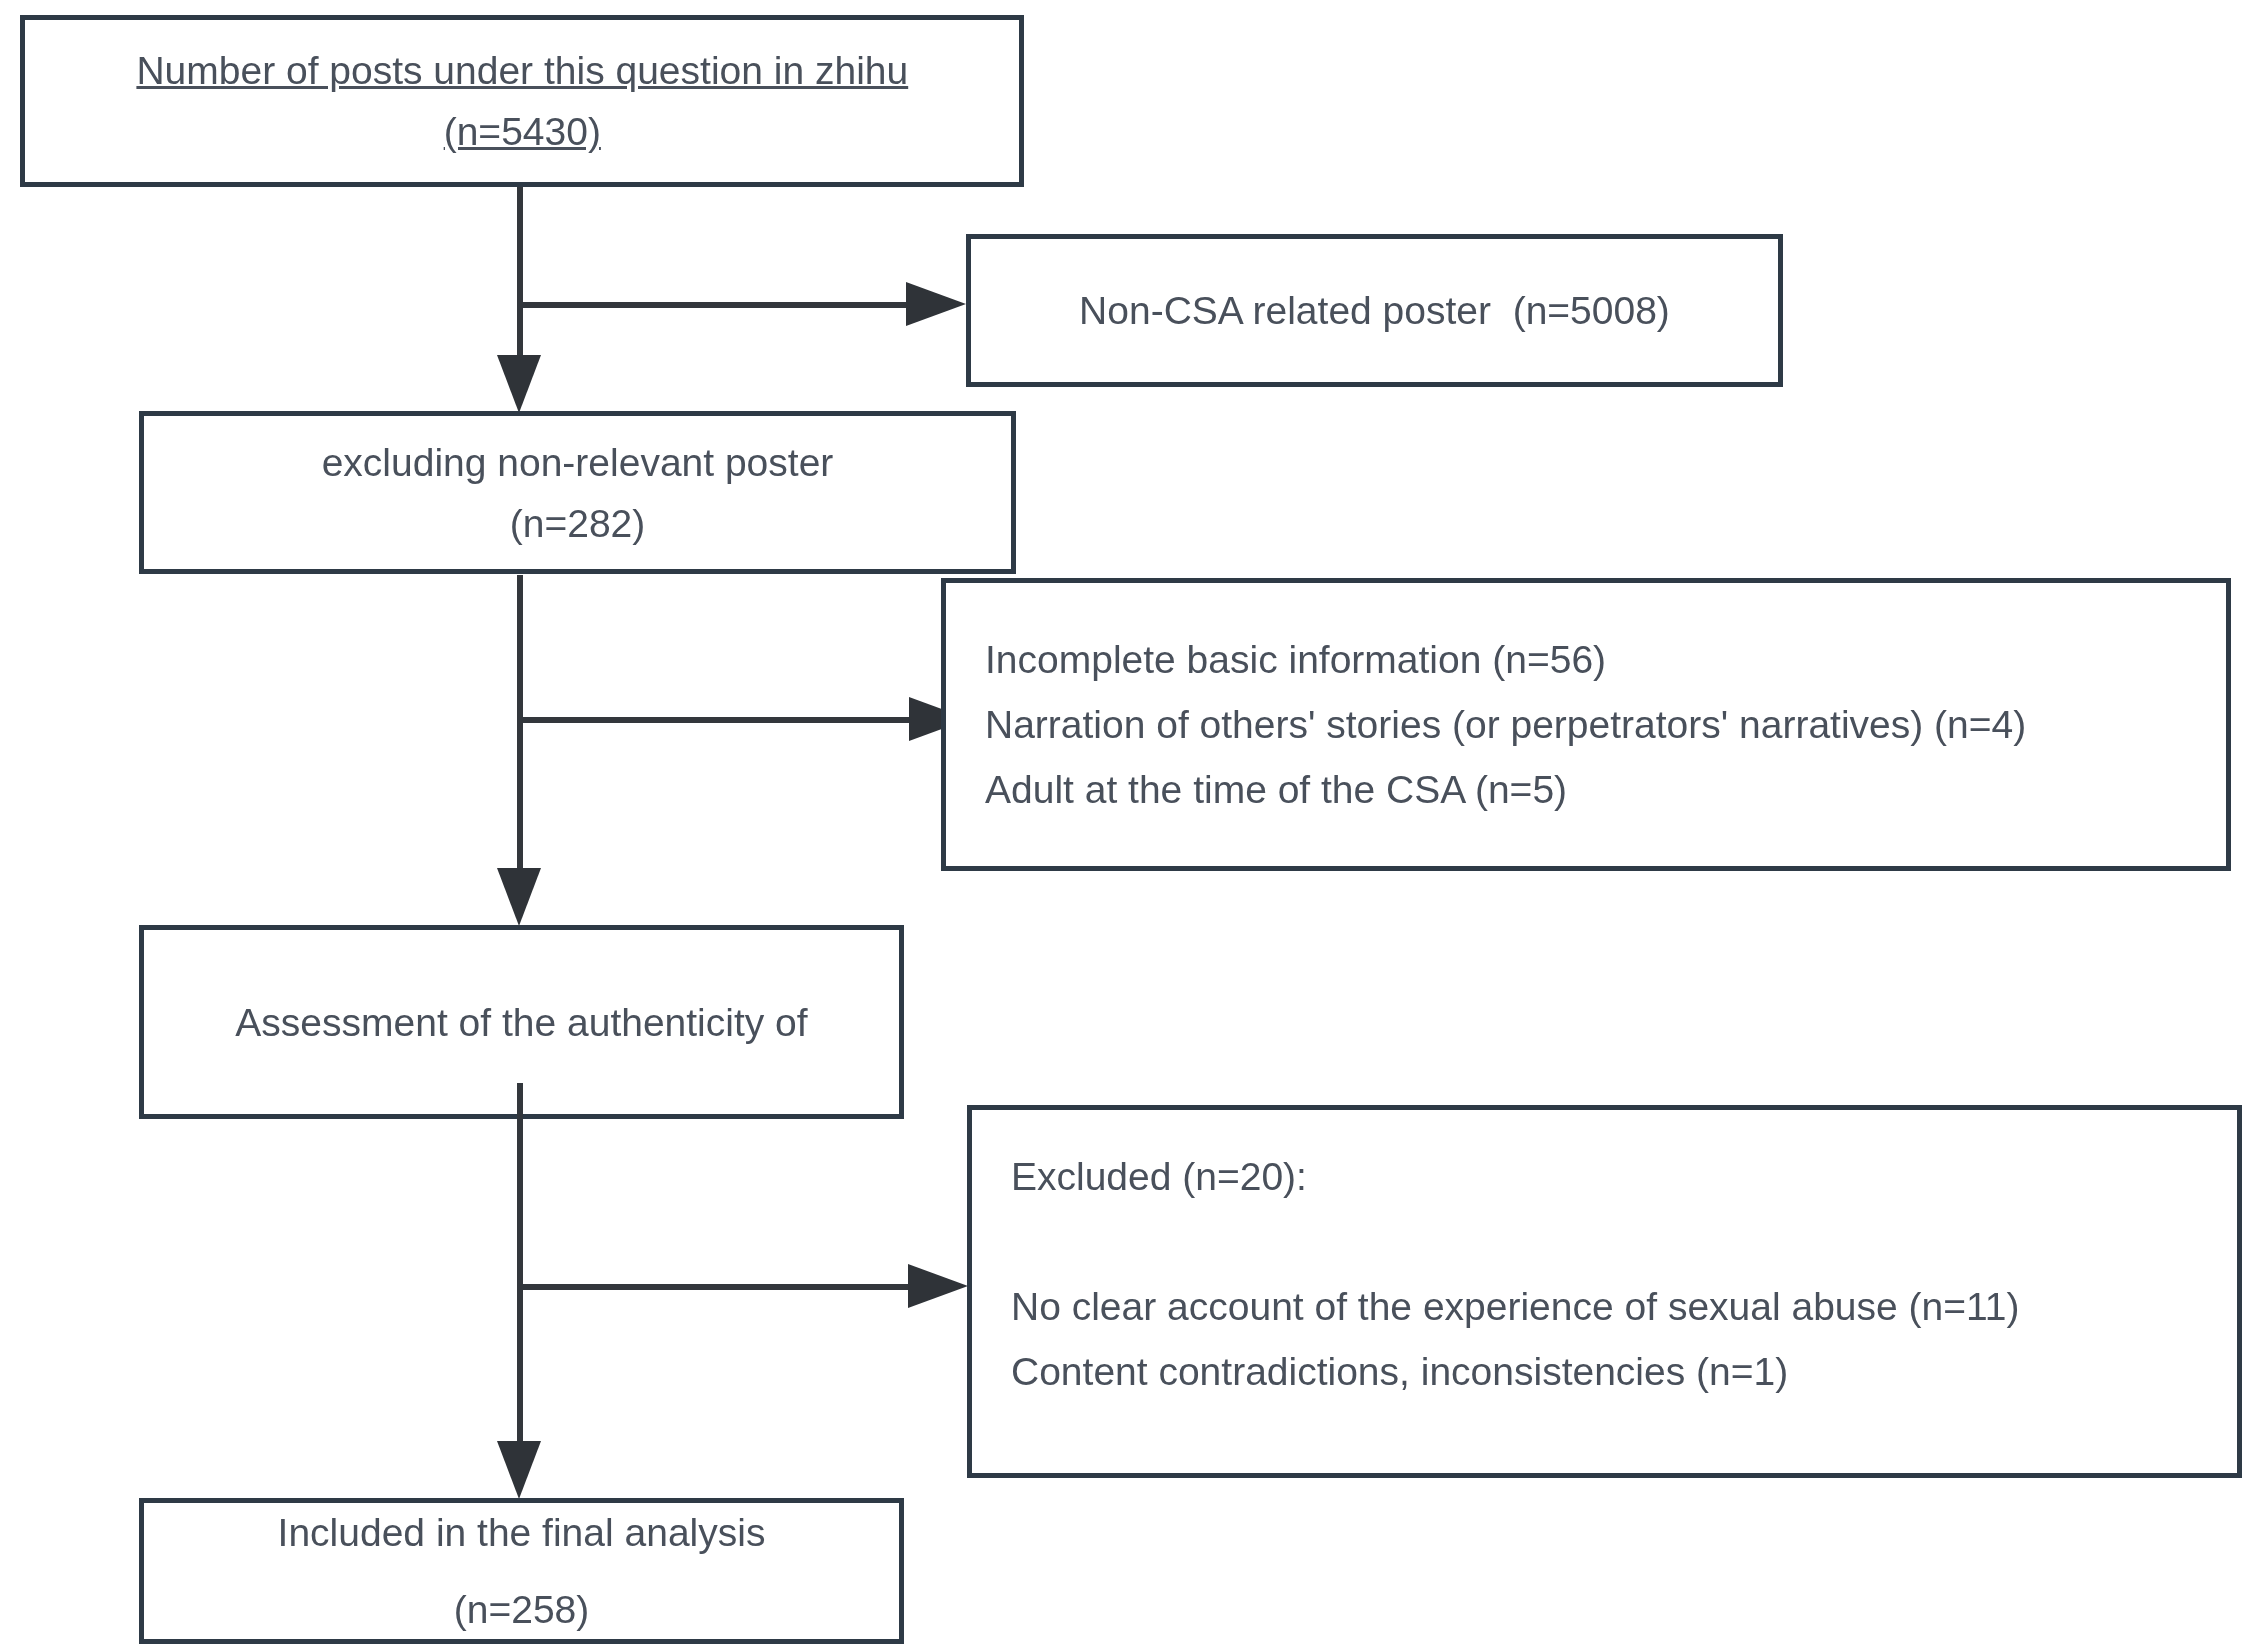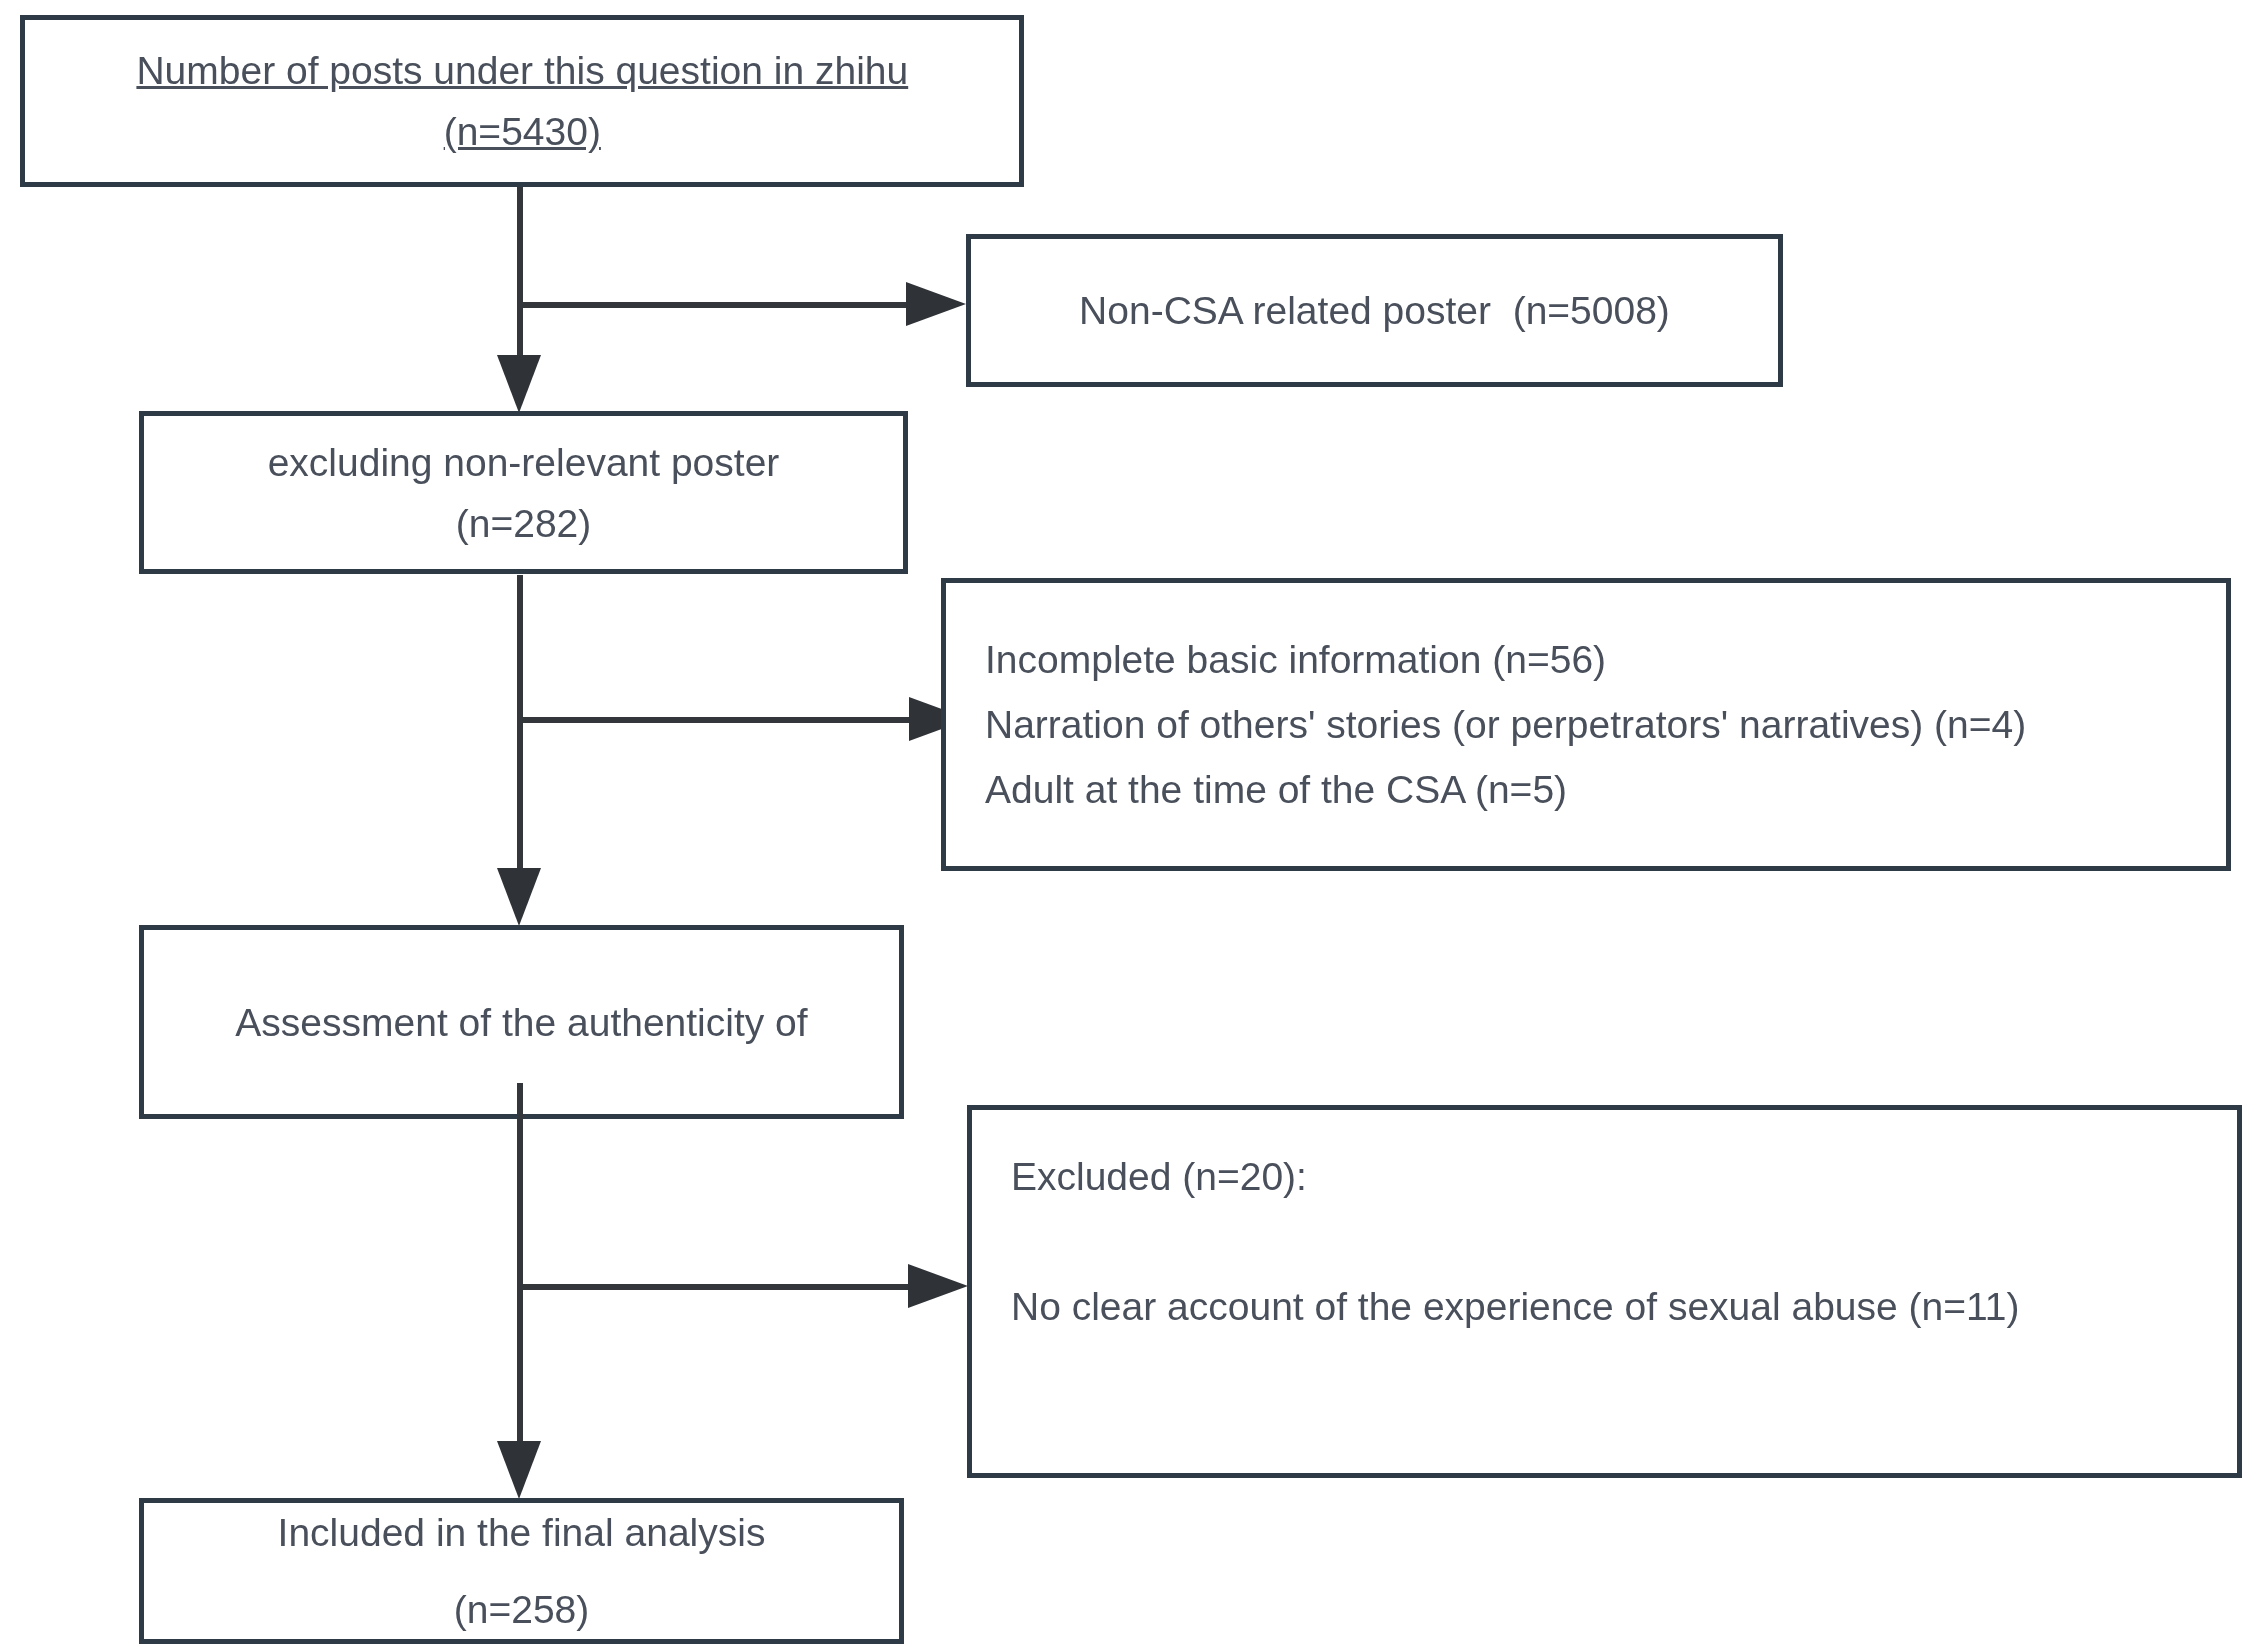--- a/index.html
+++ b/index.html
@@ -51,21 +51,21 @@
     position: absolute;
     width: 0; height: 0;
     border-top: 22.4px solid transparent;
     border-bottom: 22.4px solid transparent;
     border-left: 60px solid #2f3338;
   }
 
   
   #box-source     { left: 20.3px;   top: 15px;   width: 1004px; height: 172px; text-decoration: underline; }
   #box-noncsa     { left: 966px; top: 234px;  width: 817px; height: 153px; }
-  #box-excluding  { left: 139px;  top: 411px;  width: 769px; height: 163px; }
+  #box-excluding  { left: 139px;  top: 411px;  width: 877px; height: 163px; }
   #box-exclusion1 { left: 941px; top: 578px;  width: 1290px; height: 293px; }
   #box-assessment { left: 139px;  top: 925px; width: 765px; height: 194px; }
   #box-exclusion2 { left: 967px; top: 1105px; width: 1275px; height: 373px; padding-top: 34px; justify-content: flex-start; }
   #box-included   { left: 139px;  top: 1498px; width: 765px; height: 146px; gap: 16px; }
 
   
   #vline1 { left: 517px; top: 187px;  height: 171px; }
   #arrowd1 { left: 497px; top: 355px; }
   #hline1 { left: 517px; top: 302px;  width: 390px; }
   #arrowr1 { left: 906px; top: 282px; }
@@ -121,20 +121,21 @@
 
   <div class="vline" id="vline3"></div>
   <div class="arrow-down" id="arrowd3"></div>
   <div class="hline" id="hline3"></div>
   <div class="arrow-right" id="arrowr3"></div>
 
   <div class="box leftalign" id="box-exclusion2">
     <div class="lbl">Excluded (n=20):</div>
     <div class="spacer-line"></div>
     <div class="lbl">No clear account of the experience of sexual abuse (n=11)</div>
+    <div class="lbl">Content contradictions, inconsistencies (n=1)</div>
   </div>
 
   <div class="box center" id="box-included">
     <div class="lbl">Included in the final analysis</div>
     <div class="lbl">(n=258)</div>
   </div>
 
 </div>
 
 

